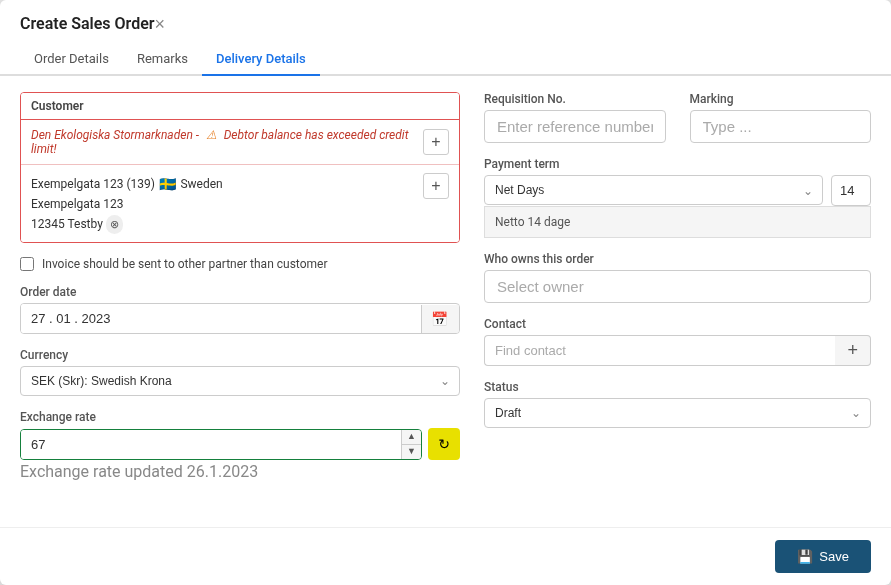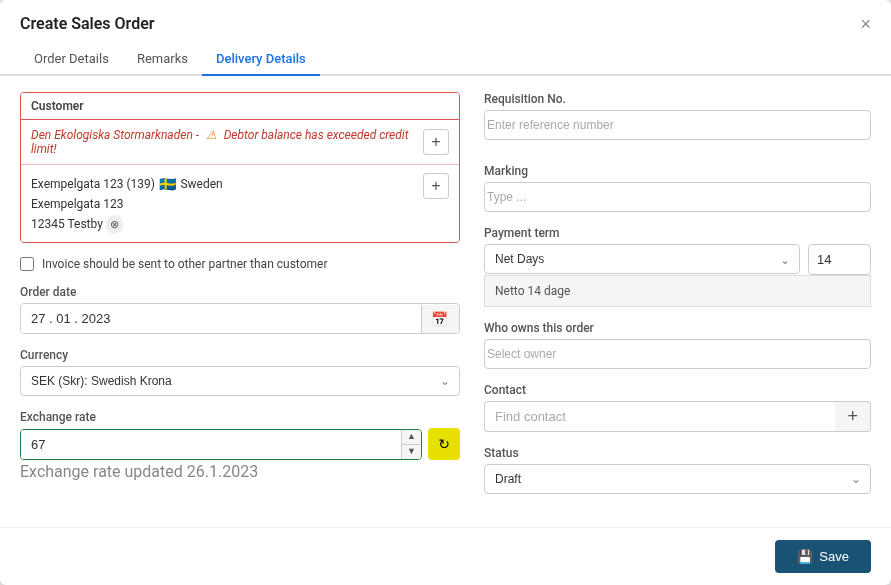--- a/index.html
+++ b/index.html
@@ -19,21 +19,21 @@
       min-height: 585px;
       border-radius: 6px;
       box-shadow: 0 4px 24px rgba(0,0,0,0.18);
       display: flex;
       flex-direction: column;
       position: relative;
     }
     .modal-header {
       display: flex;
       align-items: center;
-      justify-content: space-between;
+      justify-content: flex-start;
       padding: 14px 20px 0 20px;
     }
     .modal-title {
       font-size: 16px;
       font-weight: 600;
       color: #222;
     }
     .close-btn {
       background: none;
       border: none;
@@ -275,22 +275,22 @@
       font-size: 14px;
     }
     .exchange-note {
       font-size: 16px;
       color: #888;
       margin-top: 2px;
     }
     .text-input {
       border: 1px solid #ccc;
       border-radius: 4px;
-      padding: 7px 2px;
-      font-size: 12px;
+      padding: 7px 12px;
+      font-size: 15px;
       color: #333;
       width: 100%;
       outline: none;
     }
     .text-input::placeholder {
       color: #aaa;
     }
     .payment-row {
       display: flex;
       gap: 8px;
@@ -303,21 +303,21 @@
       content: '⌄';
       position: absolute;
       right: 10px;
       top: 50%;
       transform: translateY(-50%);
       pointer-events: none;
       color: #888;
       font-size: 12px;
     }
     .payment-days-input {
-      width: 63px;
+      width: 40px;
       border: 1px solid #ccc;
       border-radius: 4px;
       padding: 7px 8px;
       font-size: 13px;
       color: #333;
       outline: none;
     }
     .payment-suggestion {
       background: #f5f5f5;
       border: 1px solid #ddd;
@@ -384,21 +384,20 @@
       font-size: 13px;
       cursor: pointer;
       display: flex;
       align-items: center;
       gap: 6px;
       font-weight: 500;
     }
     .requisition-row {
       display: flex;
       gap: 24px;
-      flex-direction: column;
     }
     .requisition-field {
       flex: 1;
     }
     .marking-field {
       flex: 1;
     }
   </style>
 </head>
 <body>

